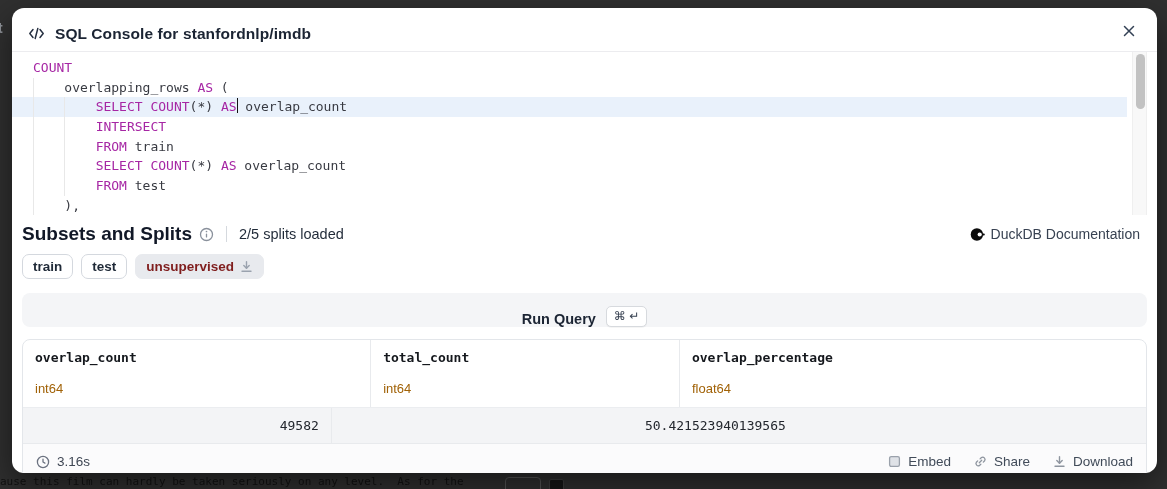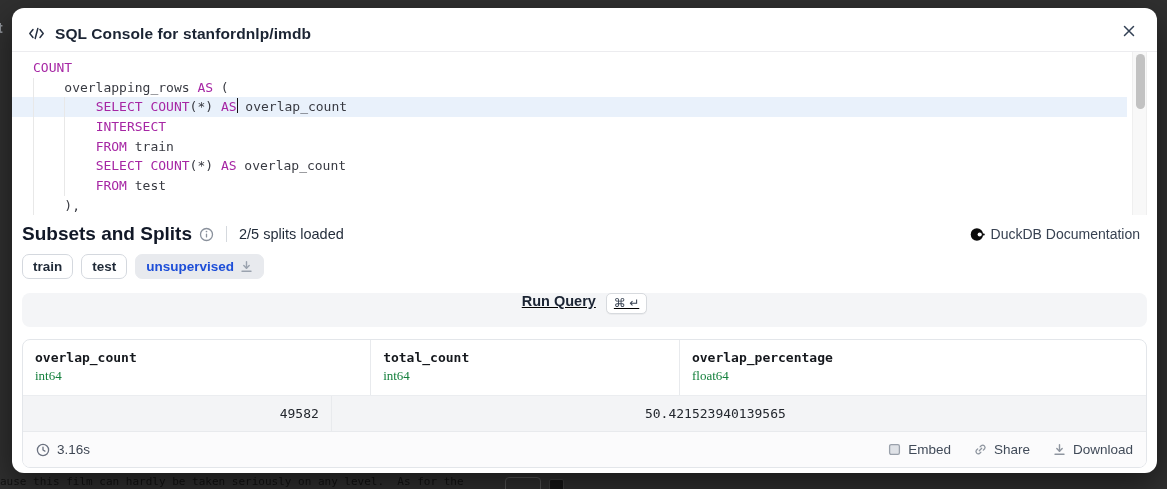--- a/index.html
+++ b/index.html
@@ -81,48 +81,47 @@
 
   
   .splits-row { margin-top:11px; padding:0 10px; display:flex; gap:8px; }
   .pill {
     height:25px; padding:0 10px; border-radius:7px;
     display:flex; align-items:center; gap:6px;
     font-family:"Liberation Sans", sans-serif;
     font-size:13.5px; font-weight:700; cursor:pointer;
   }
   .pill.loaded { background:#fff; border:1px solid #d4d8de; color:#1f2937; }
-  .pill.unloaded { background:#e8eaee; border:1px solid #e8eaee; color:#1d4ed8; }
+  .pill.unloaded { background:#e8eaee; border:1px solid #e8eaee; color:#7f1d1d; }
 
   
   .run-btn {
     margin:14px 10px 0; height:34px; width:calc(100% - 20px);
     background:#f4f5f7; border:none; border-radius:8px;
-    display:flex; align-items:flex-start; justify-content:center; gap:10px;
+    display:flex; align-items:flex-end; justify-content:center; gap:10px;
     cursor:pointer;
-    text-decoration:underline;
   }
   .run-label { font-size:14.5px; font-weight:700; color:#1b2433; }
   .kbd {
     background:#fff; border:1px solid #d7dade; border-radius:5px;
     padding:2px 7px 3px; font-size:12px; color:#374151;
     box-shadow:0 1px 0 rgba(0,0,0,.04);
   }
 
   
   .results-card {
     margin:12px 10px 0; border:1px solid #e3e6ea; border-radius:8px;
     overflow:hidden; background:#fff;
   }
   .thead-row { display:flex; }
   .th-cell { padding:10px 12px 11px; border-right:1px solid #e8eaed; }
   .th-cell:last-child { border-right:none; }
   .col-0 { width:31%; } .col-1 { width:27.5%; } .col-2 { width:41.5%; }
   .th-name { font-family:"DejaVu Sans Mono", monospace; font-size:13px; font-weight:700; color:#15181d; }
-  .th-type { font-family:Liberation Serif, serif; font-size:13px; color:#15803d; margin-top:3px; }
+  .th-type { font-family:Liberation Sans, sans-serif; font-size:13px; color:#a16207; margin-top:16px; }
   .tdata-row { display:flex; background:#f3f4f6; border-top:1px solid #ebedf0; }
   .td-cell {
     padding:10px 12px; text-align:right;
     font-family:"DejaVu Sans Mono", monospace; font-size:13px; color:#23272e;
     border-right:1px solid #e8eaed;
   }
   .td-cell:last-child { border-right:none; }
   .results-footer {
     height:36px; display:flex; align-items:center; padding:0 13px;
     background:#fbfbfc; border-top:1px solid #e8eaed;gap:40px;

